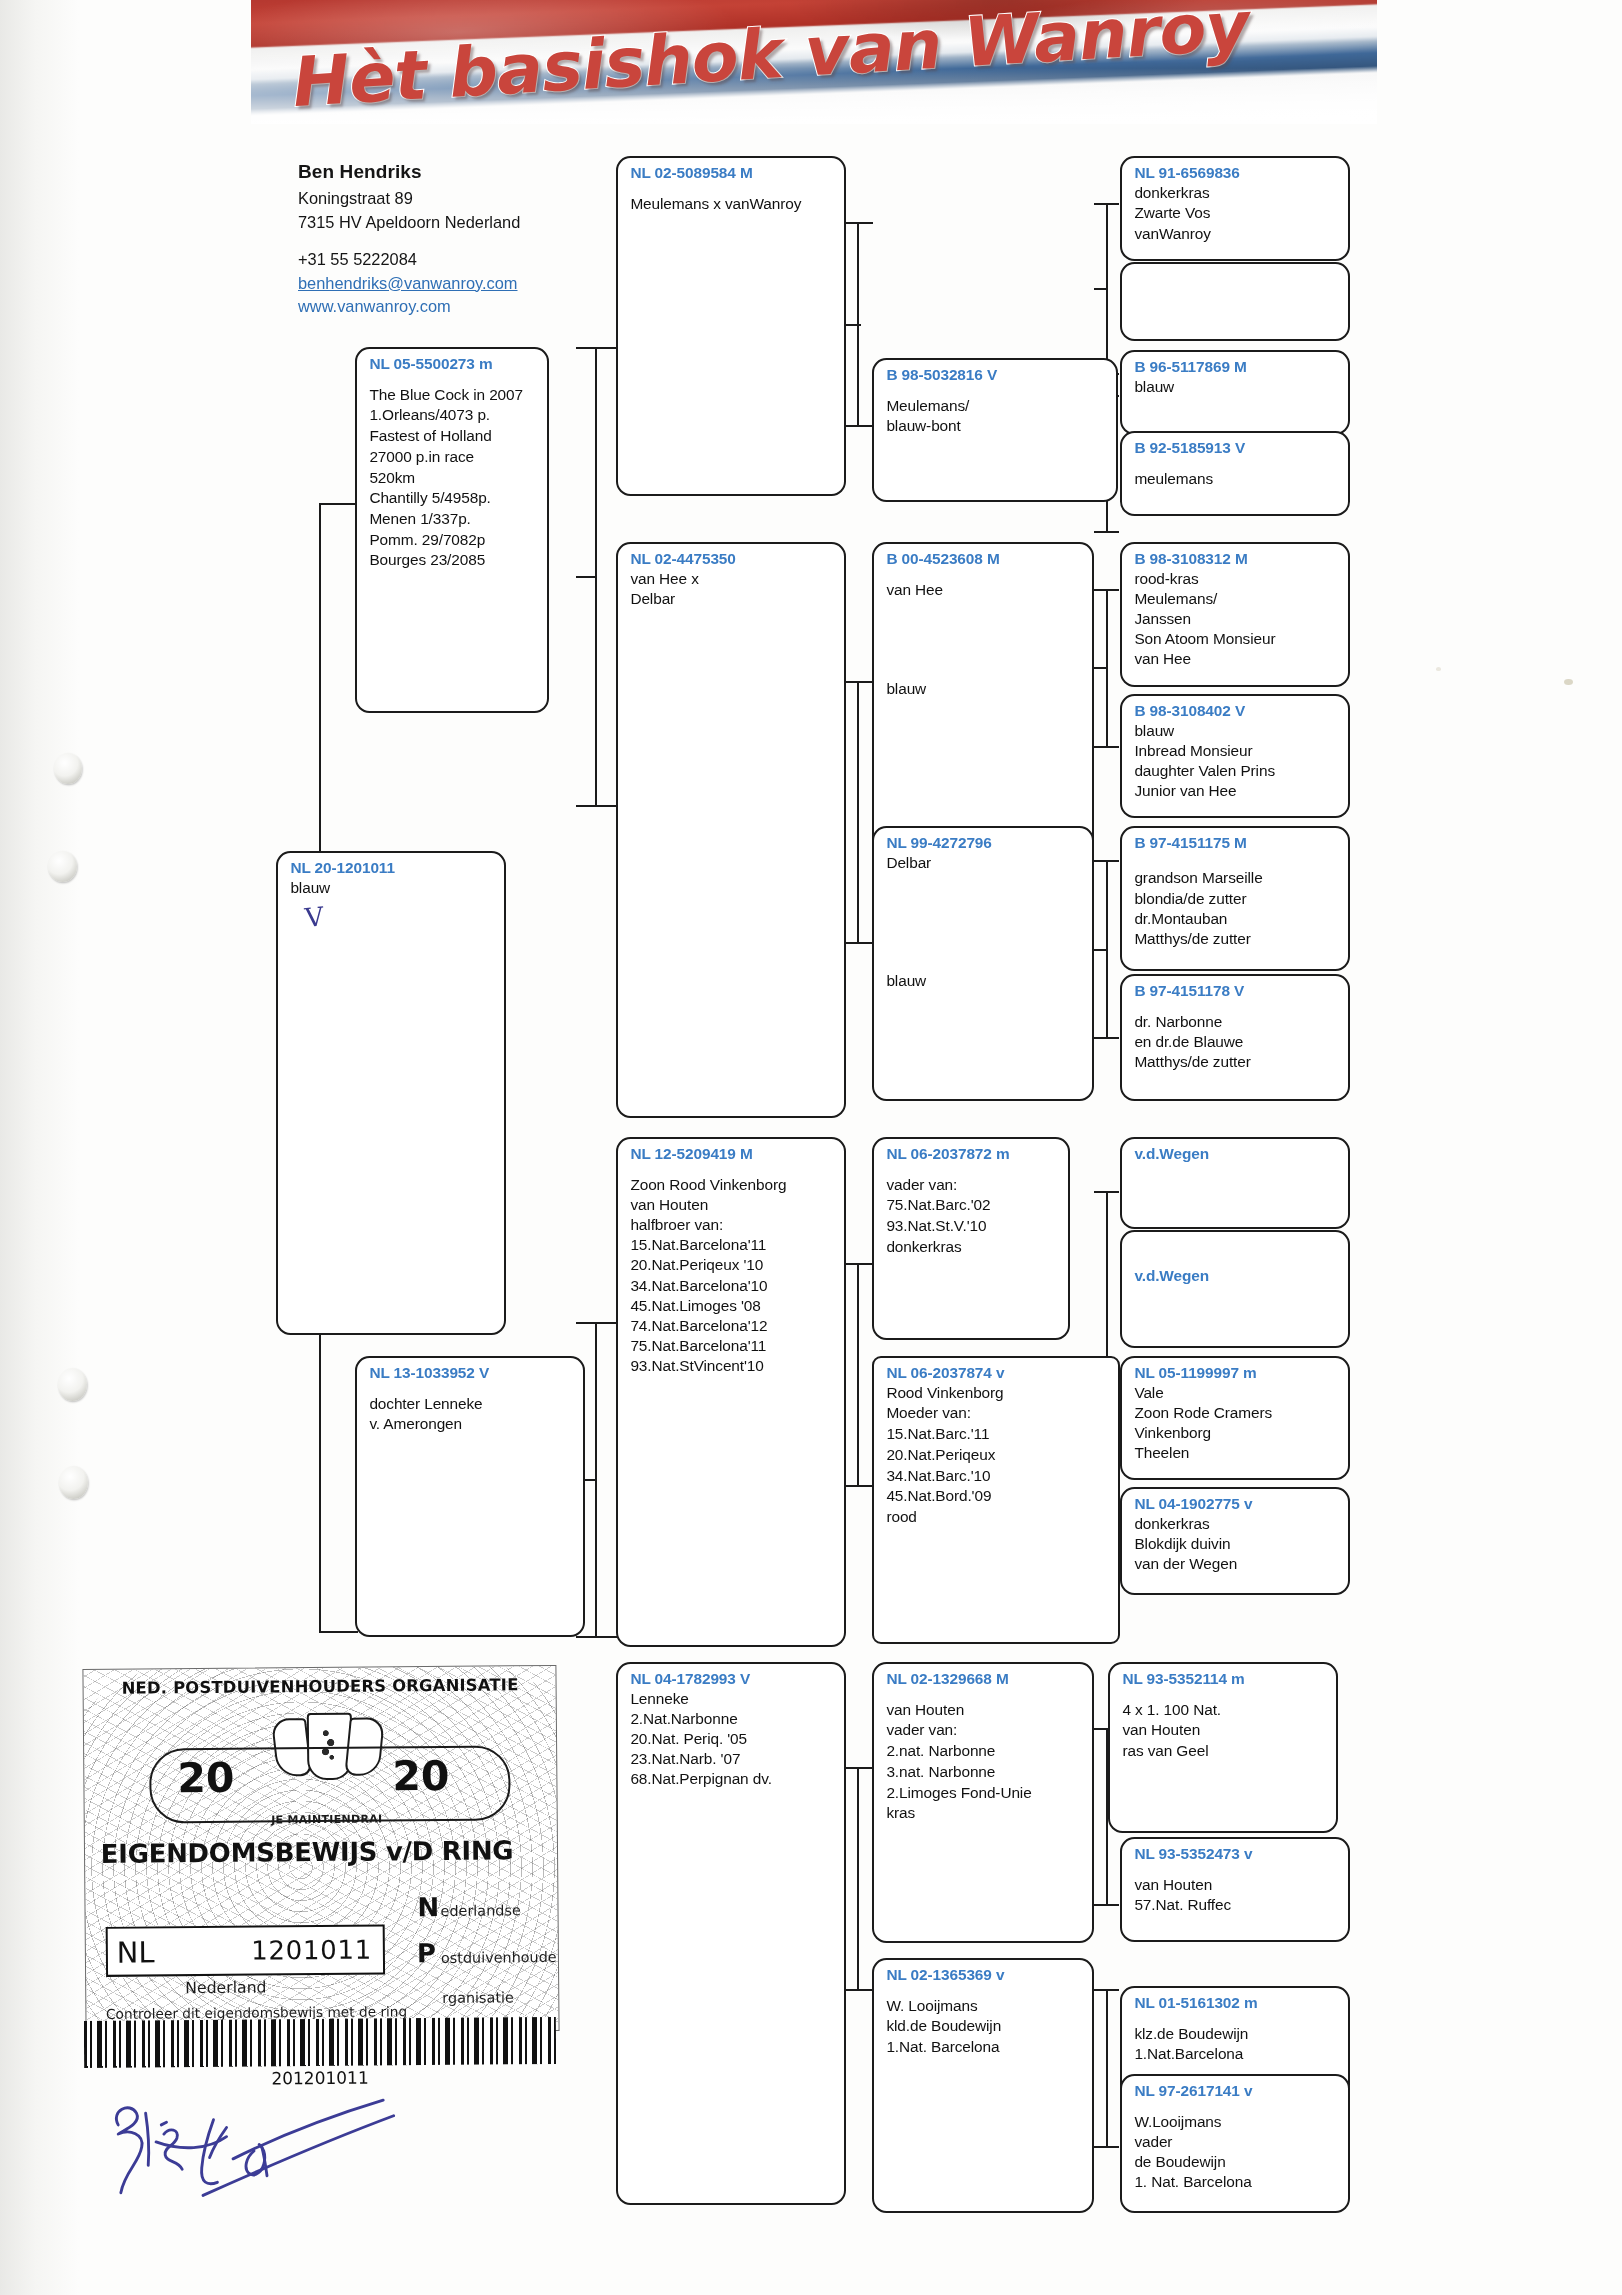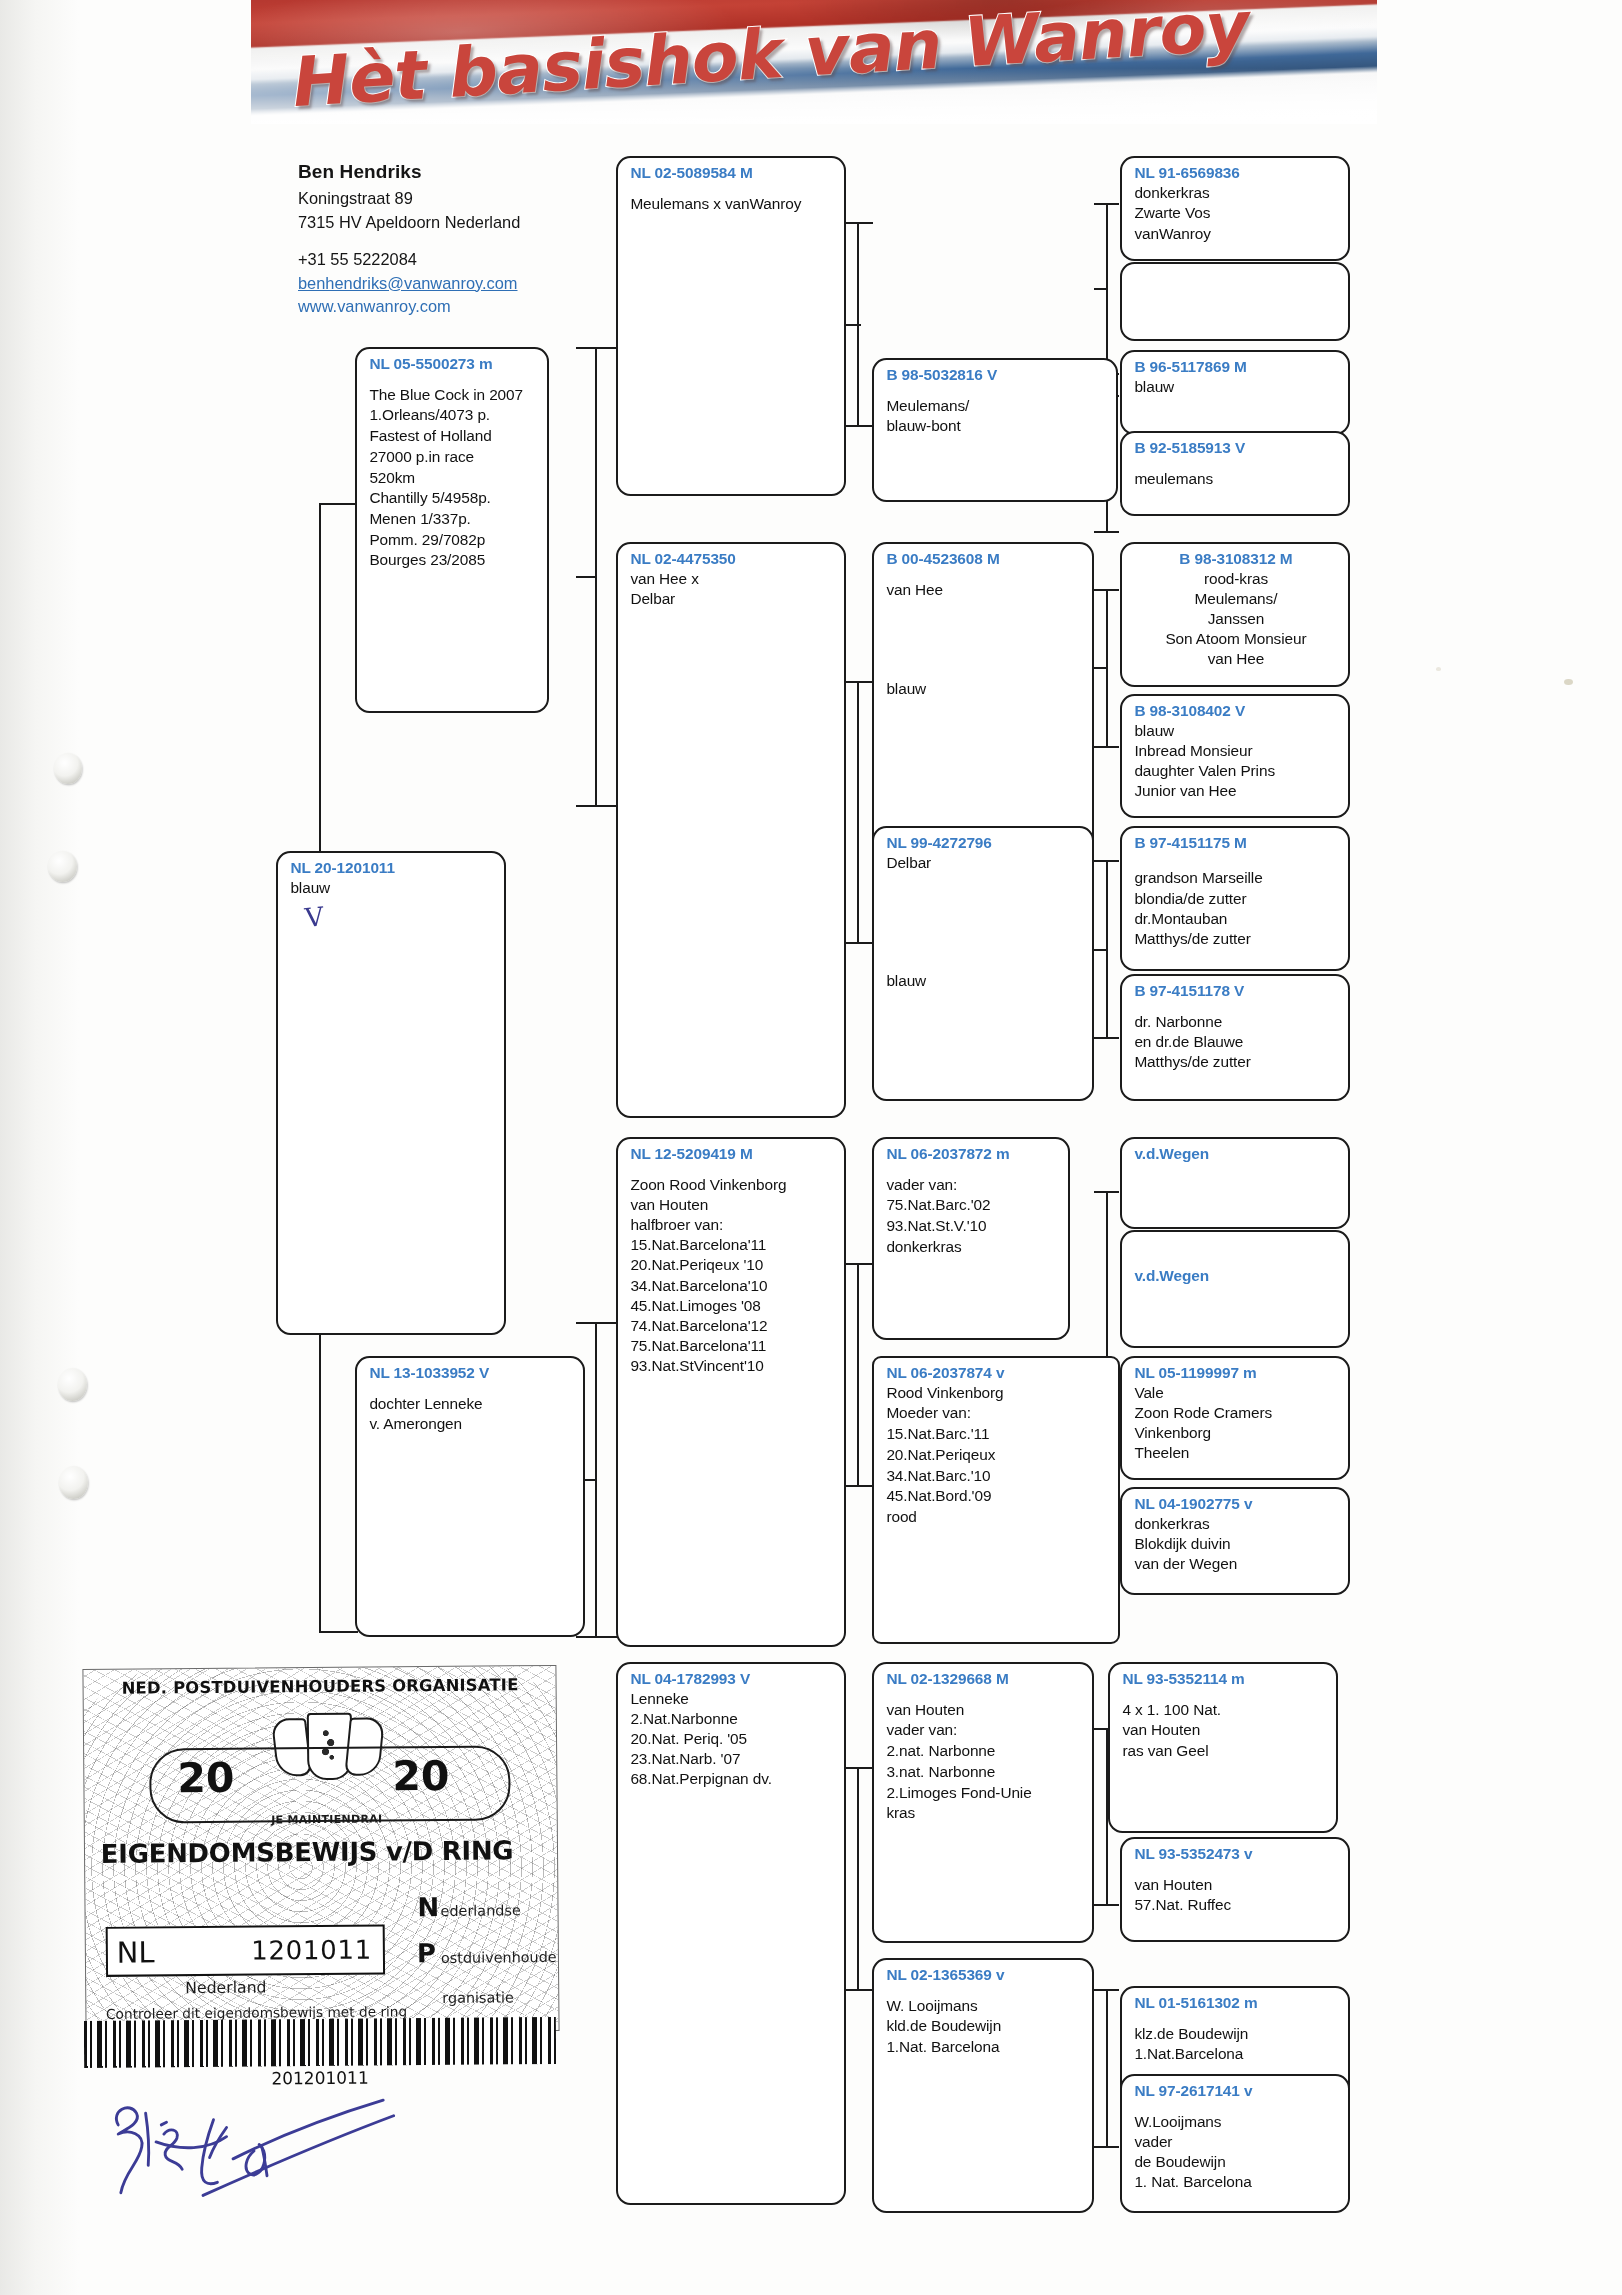--- a/index.html
+++ b/index.html
@@ -415,21 +415,21 @@
   </div>
 
   <div class="card" style="left:1120px;top:431px;width:230px;height:85px;">
     <div class="rid">B 92-5185913 V</div>
     <div class="gap"></div>
     <div class="body">
       <div class="ln">meulemans</div>
     </div>
   </div>
 
-  <div class="card tight" style="left:1120px;top:542px;width:230px;height:145px;text-align:center;">
+  <div class="card tight" style="left:1120px;top:542px;width:230px;height:145px;">
     <div class="rid">B 98-3108312 M</div>
     <div class="body">
       <div class="ln">rood-kras</div>
       <div class="ln">Meulemans/</div>
       <div class="ln">Janssen</div>
       <div class="ln">Son Atoom Monsieur</div>
       <div class="ln">van Hee</div>
     </div>
   </div>
 

